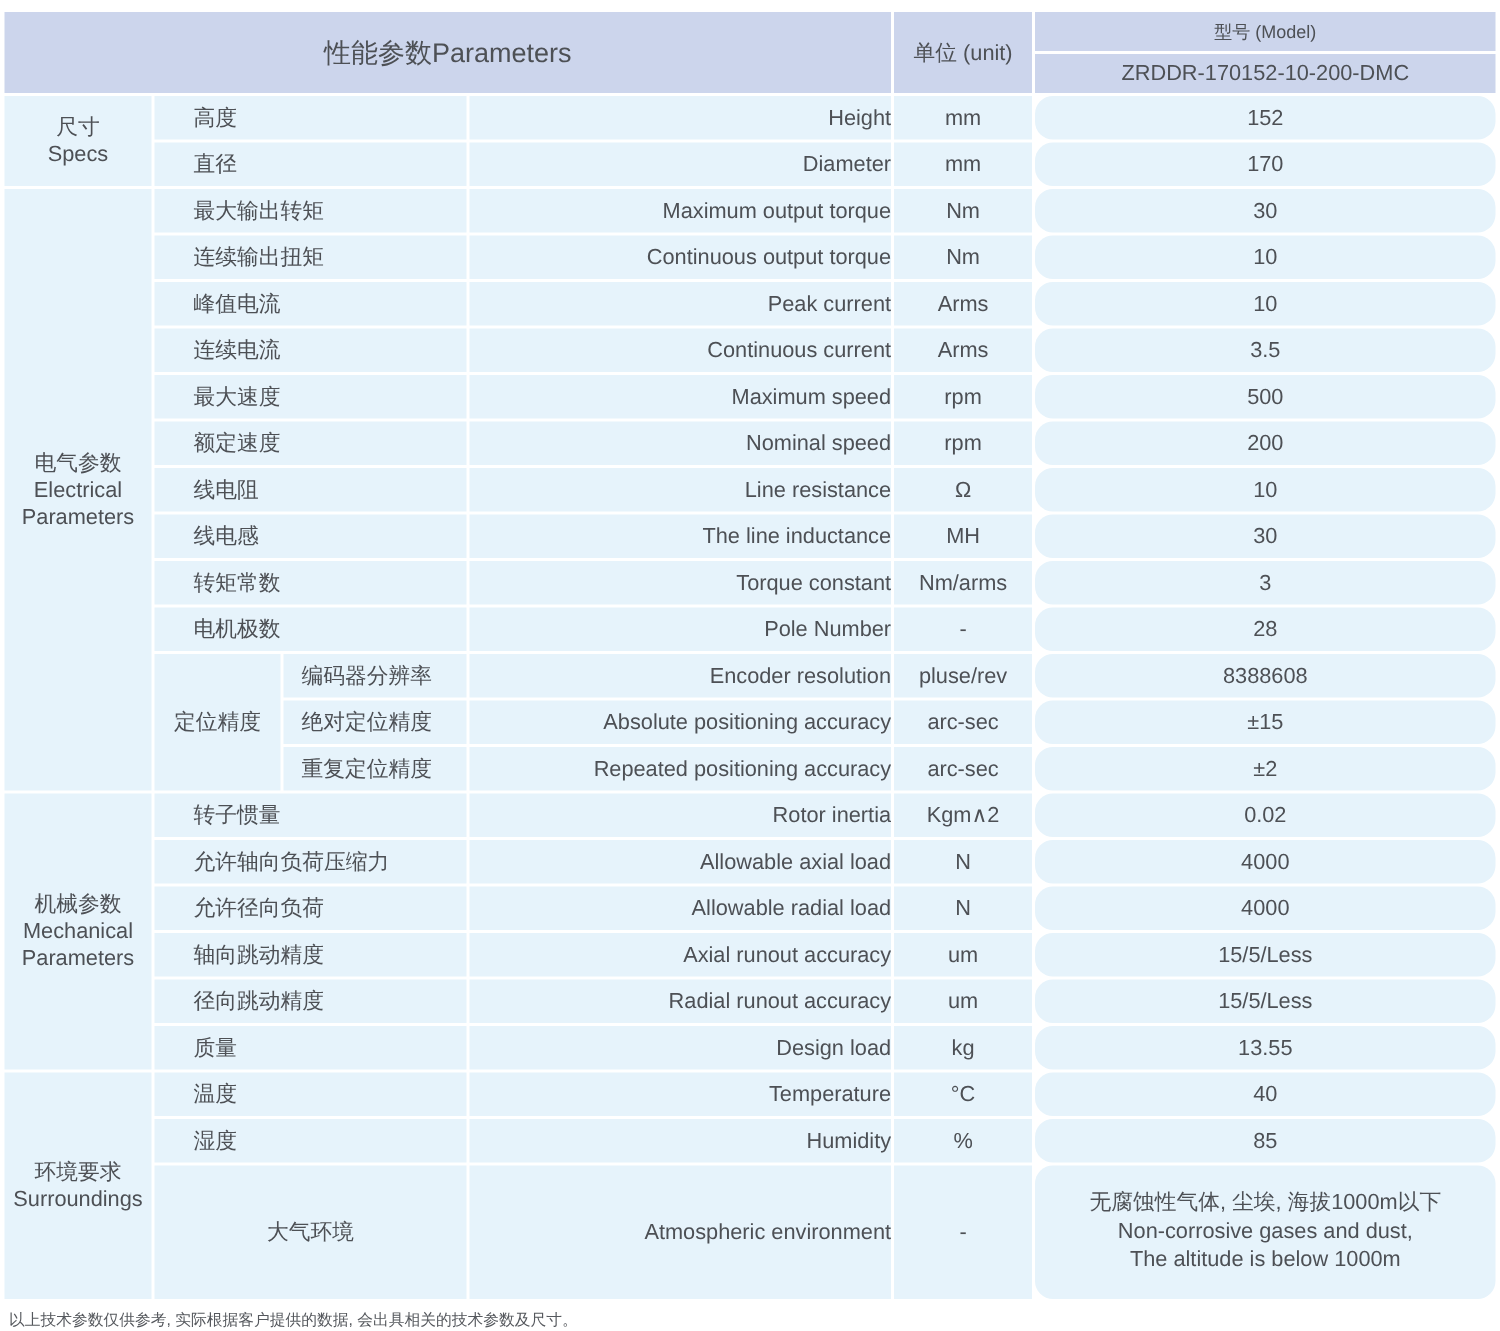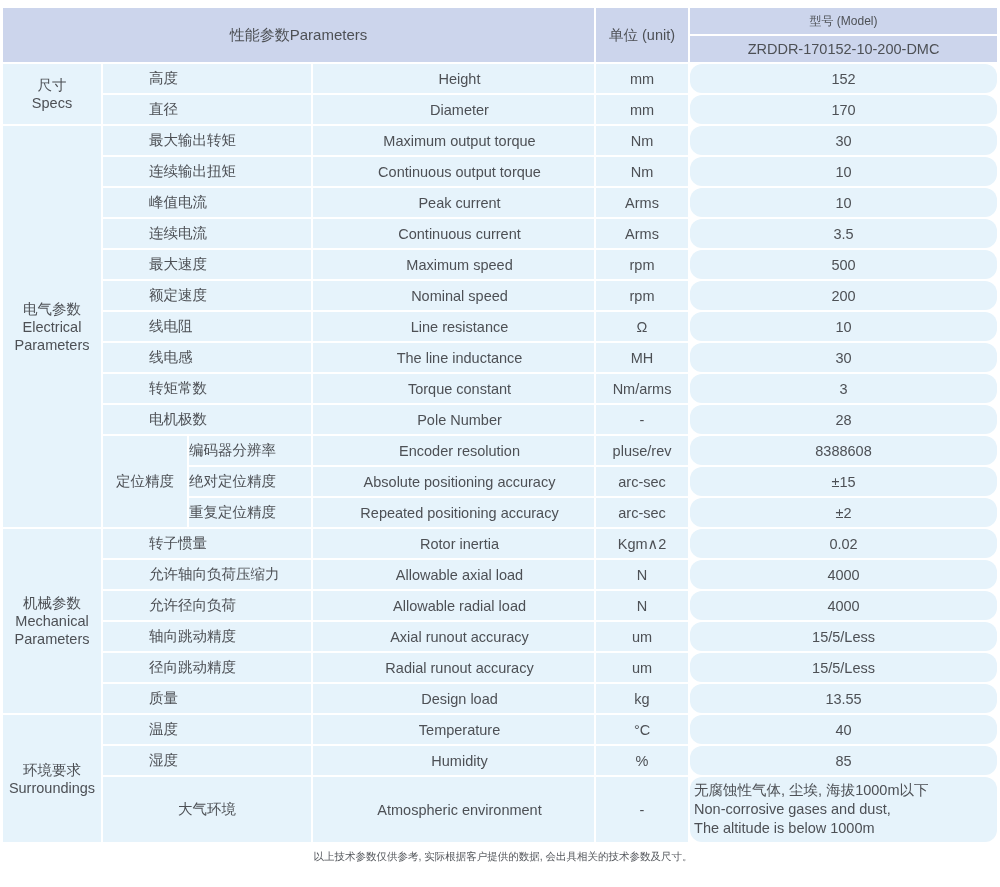--- a/index.html
+++ b/index.html
@@ -28,47 +28,46 @@
     height: 29px;
     vertical-align: middle;
     overflow: hidden;
     white-space: nowrap;
     padding: 0;
   }
   td.hdr {
     background: var(--header-bg, #ccd5ec);
     height: 26px;
   }
-  td.params-h { text-align: center; font-size: 15px; }
+  td.params-h { text-align: center; font-size: 18px; }
   td.unit-h   { text-align: center; font-size: 14.5px; }
   td.model-h  { text-align: center; font-size: 12px; }
   td.model-v  { text-align: center; font-size: 14.5px; margin-top: 32px; }
   td.sec {
     text-align: center;
     line-height: 18px;
     white-space: normal;
   }
   td.grp { text-align: center; margin-left: 23px; }
-  td.cn  { padding-left: 46px; text-align: left; }
-  td.cn.sub { padding-left: 0; }
+  td.cn  { padding-left: 26px; text-align: left; }
+  td.cn.sub { padding-left: 12px; }
   td.cn.centered { padding-left: 0; text-align: center; }
-  td.en  { padding-left: 12px; text-align: center; }
+  td.en  { padding-left: 12px; text-align: right; }
   td.unit { text-align: center; }
   td.val  { text-align: center; border-radius: 12px; }
   td.val.multi {
     height: auto;
     line-height: 19px;
-    padding: 4px 4px;
+    padding: 16px 4px;
     white-space: normal;
-    text-align: left;
+    text-align: center;
   }
   .footer {
     margin: 5px 0 12px 5px;
     color: var(--footer-text, #55585d);
-    text-align: center;
   }
   .footer .cnline { font-size: 10.5px; line-height: 15px; }
   .footer .enline { font-size: 11px;  line-height: 15px; }
 </style>
 </head>
 <body>
 
 <div class="page">
   <table class="spec">
     <colgroup>

